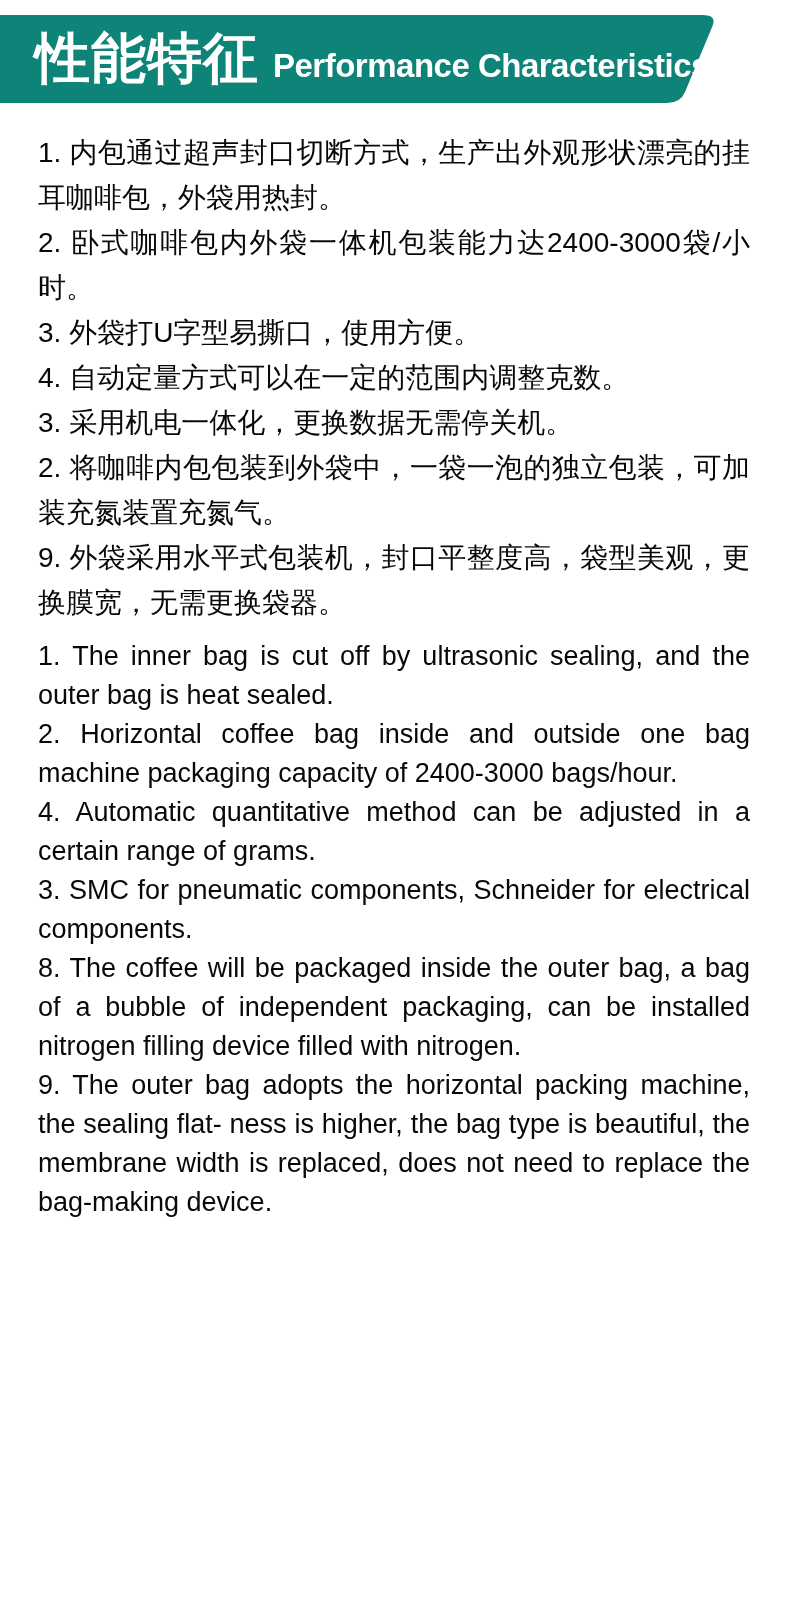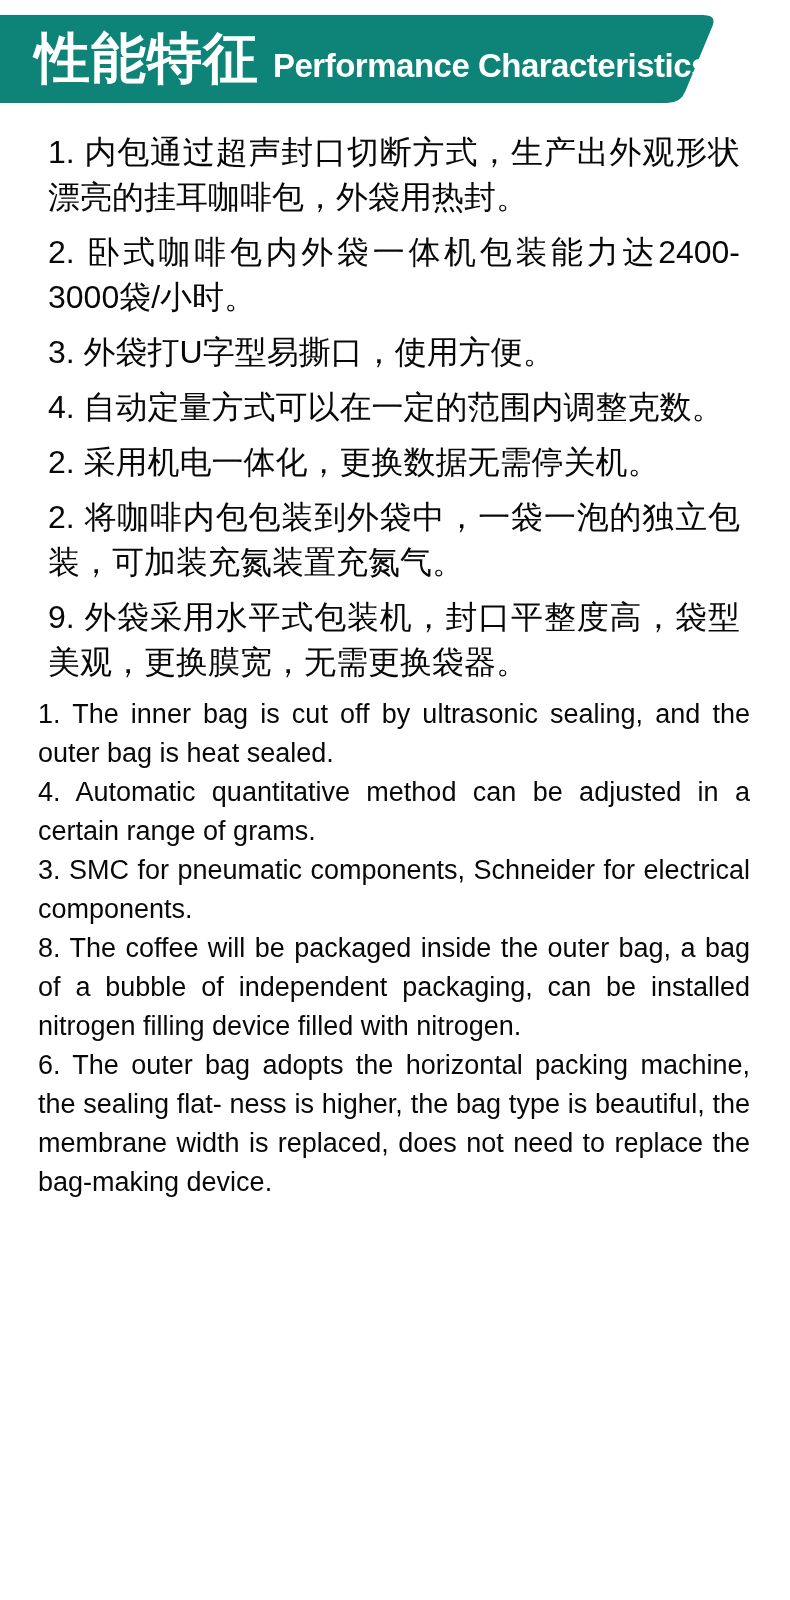--- a/index.html
+++ b/index.html
@@ -48,27 +48,28 @@
   }
 
   
   .content {
     padding: 0 40px 0 38px;
   }
   .features-zh {
     margin-top: 23px;
   }
   .features-zh p {
-    margin: 10px;
-    font-size: 32px;
+    margin: 0;
+    font-size: 28px;
     line-height: 45px;
     text-align: justify;
     color: #080808;
   }
   .features-en {
+    margin-top: 12px;
   }
   .features-en p {
     margin: 0;
     font-size: 27px;
     line-height: 39px;
     text-align: justify;
     color: #080808;
   }
 </style>
 </head>
@@ -85,27 +86,28 @@
     </div>
   </header>
 
   <main class="content">
 
     <section class="features-zh">
       <p>1. 内包通过超声封口切断方式，生产出外观形状漂亮的挂耳咖啡包，外袋用热封。</p>
       <p>2. 卧式咖啡包内外袋一体机包装能力达2400-3000袋/小时。</p>
       <p>3. 外袋打U字型易撕口，使用方便。</p>
       <p>4. 自动定量方式可以在一定的范围内调整克数。</p>
-      <p>2. 采用机电一体化，更换数据无需停关机。</p>
+      <p>3. 采用机电一体化，更换数据无需停关机。</p>
       <p>2. 将咖啡内包包装到外袋中，一袋一泡的独立包装，可加装充氮装置充氮气。</p>
       <p>9. 外袋采用水平式包装机，封口平整度高，袋型美观，更换膜宽，无需更换袋器。</p>
     </section>
 
     <section class="features-en">
       <p>1. The inner bag is cut off by ultrasonic sealing, and the outer bag is heat sealed.</p>
+      <p>2. Horizontal coffee bag inside and outside one bag machine packaging capacity of 2400-3000 bags/hour.</p>
       <p>4. Automatic quantitative method can be adjusted in a certain range of grams.</p>
       <p>3. SMC for pneumatic components, Schneider for electrical components.</p>
       <p>8. The coffee will be packaged inside the outer bag, a bag of a bubble of independent packaging, can be installed nitrogen filling device filled with nitrogen.</p>
-      <p>6. The outer bag adopts the horizontal packing machine, the sealing flat- ness is higher, the bag type is beautiful, the membrane width is replaced, does not need to replace the bag-making device.</p>
+      <p>9. The outer bag adopts the horizontal packing machine, the sealing flat- ness is higher, the bag type is beautiful, the membrane width is replaced, does not need to replace the bag-making device.</p>
     </section>
 
   </main>
 </div>
 
 </body></html>

